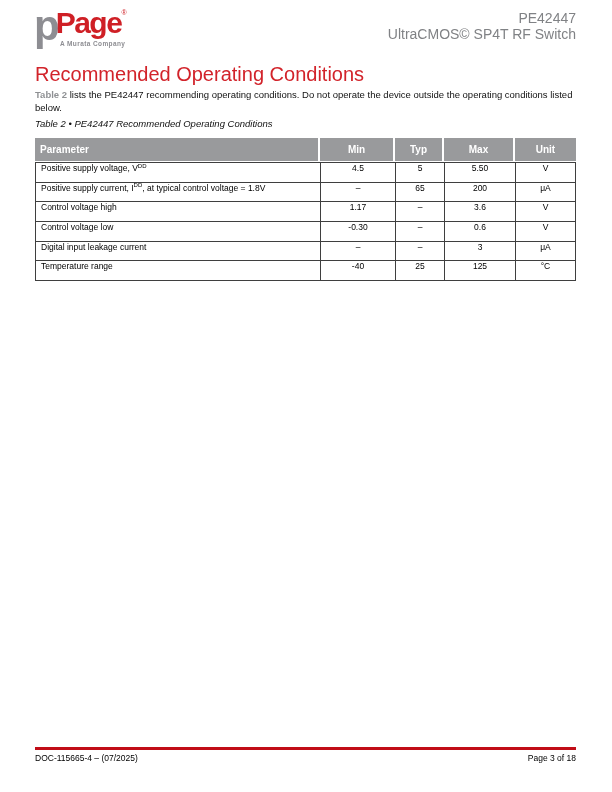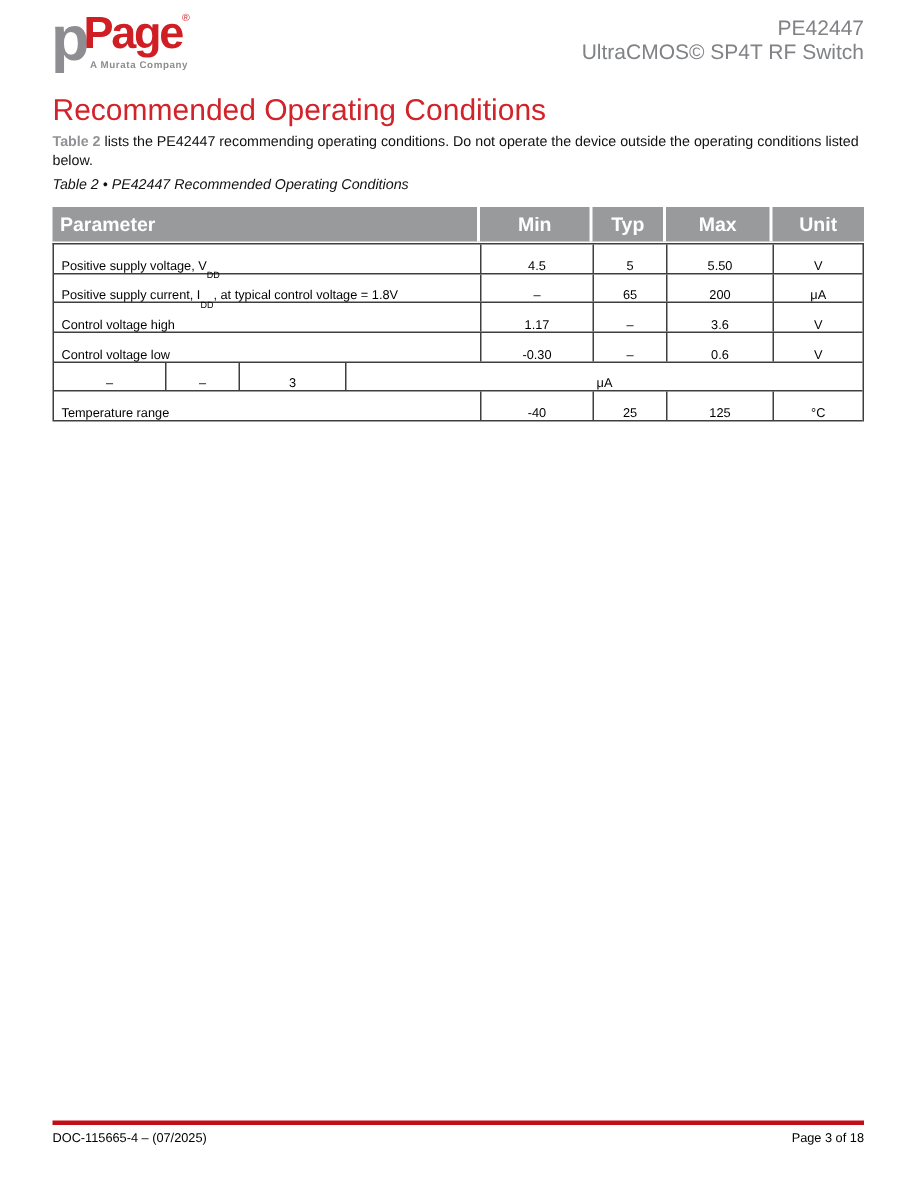--- a/index.html
+++ b/index.html
@@ -57,31 +57,31 @@
   .table-caption {
     position: absolute; left: 35px; top: 118px;
     font-size: 9.5px; font-style: italic; color: #111;
     white-space: nowrap;
   }
 
   
   .rtable { position: absolute; left: 35px; top: 138px; width: 541px; }
   .thead { display: flex; background: #999a9c; height: 23px; margin-bottom: 1px; }
   .th {
-    color: #ffffff; font-weight: 700; font-size: 13px;
+    color: #ffffff; font-weight: 700; font-size: 10px;
     display: flex; align-items: center; justify-content: center;
     border-right: 2px solid #ffffff;
     text-align: right;
   }
   .th:last-child { border-right: none; }
   .th.c-param { justify-content: flex-start; padding-left: 5px; }
   .tbody { border: 1px solid #3f3f3f; border-bottom: none; background: #fff; }
   .tr { display: flex; height: 19.7px; border-bottom: 1px solid #3f3f3f; }
   .td {
-    font-size: 8.5px; display: flex; align-items: flex-end; justify-content: center;
+    font-size: 8.5px; display: flex; align-items: flex-start; justify-content: center;
     border-right: 1px solid #3f3f3f; color: #000;
   }
   .td:last-child { border-right: none; }
   .td.c-param { justify-content: flex-start; padding-left: 5px; }
   .c-param { width: 285px; }
   .c-min   { width: 75px; }
   .c-typ   { width: 49px; }
   .c-max   { width: 71px; }
   .c-unit  { width: 38px; flex: 1; }
   sub.psub { font-size: 6px; position: relative; top: 2.5px; line-height: 0; }
@@ -173,20 +173,25 @@
           <sub class="psub"></sub>
           <span></span>
         </div>
       <div class="td c-min">-0.30</div>
       <div class="td c-typ">–</div>
       <div class="td c-max">0.6</div>
       <div class="td c-unit">V</div>
     </div>
 
     <div class="tr">
+      <div class="td c-param">
+          <span>Digital input leakage current</span>
+          <sub class="psub"></sub>
+          <span></span>
+        </div>
       <div class="td c-min">–</div>
       <div class="td c-typ">–</div>
       <div class="td c-max">3</div>
       <div class="td c-unit">μA</div>
     </div>
 
     <div class="tr">
       <div class="td c-param">
           <span>Temperature range</span>
           <sub class="psub"></sub>

